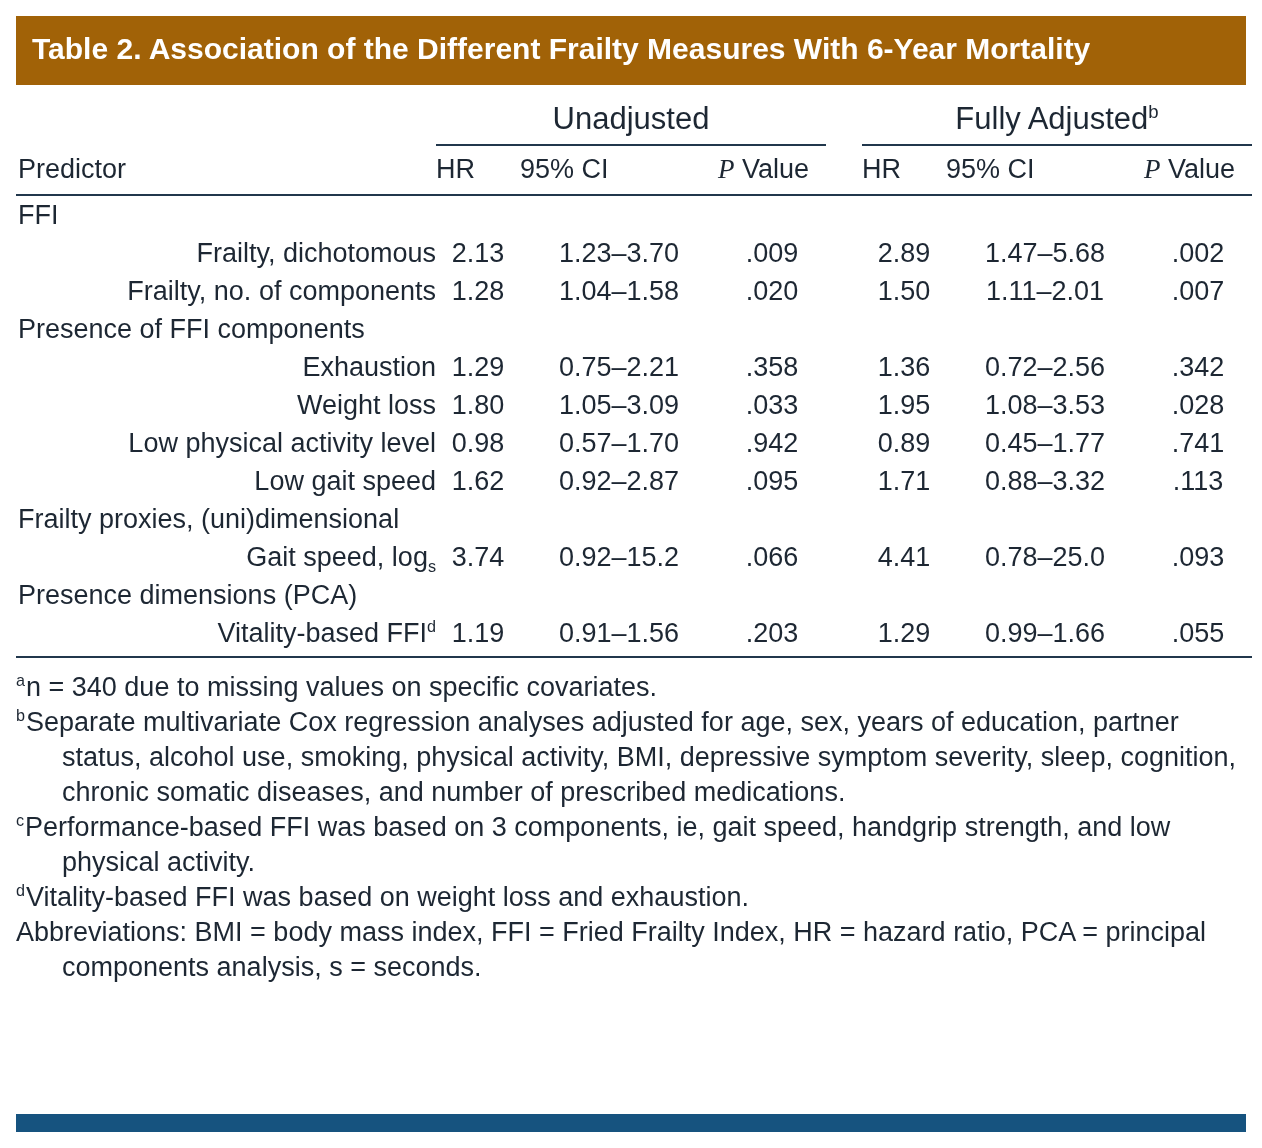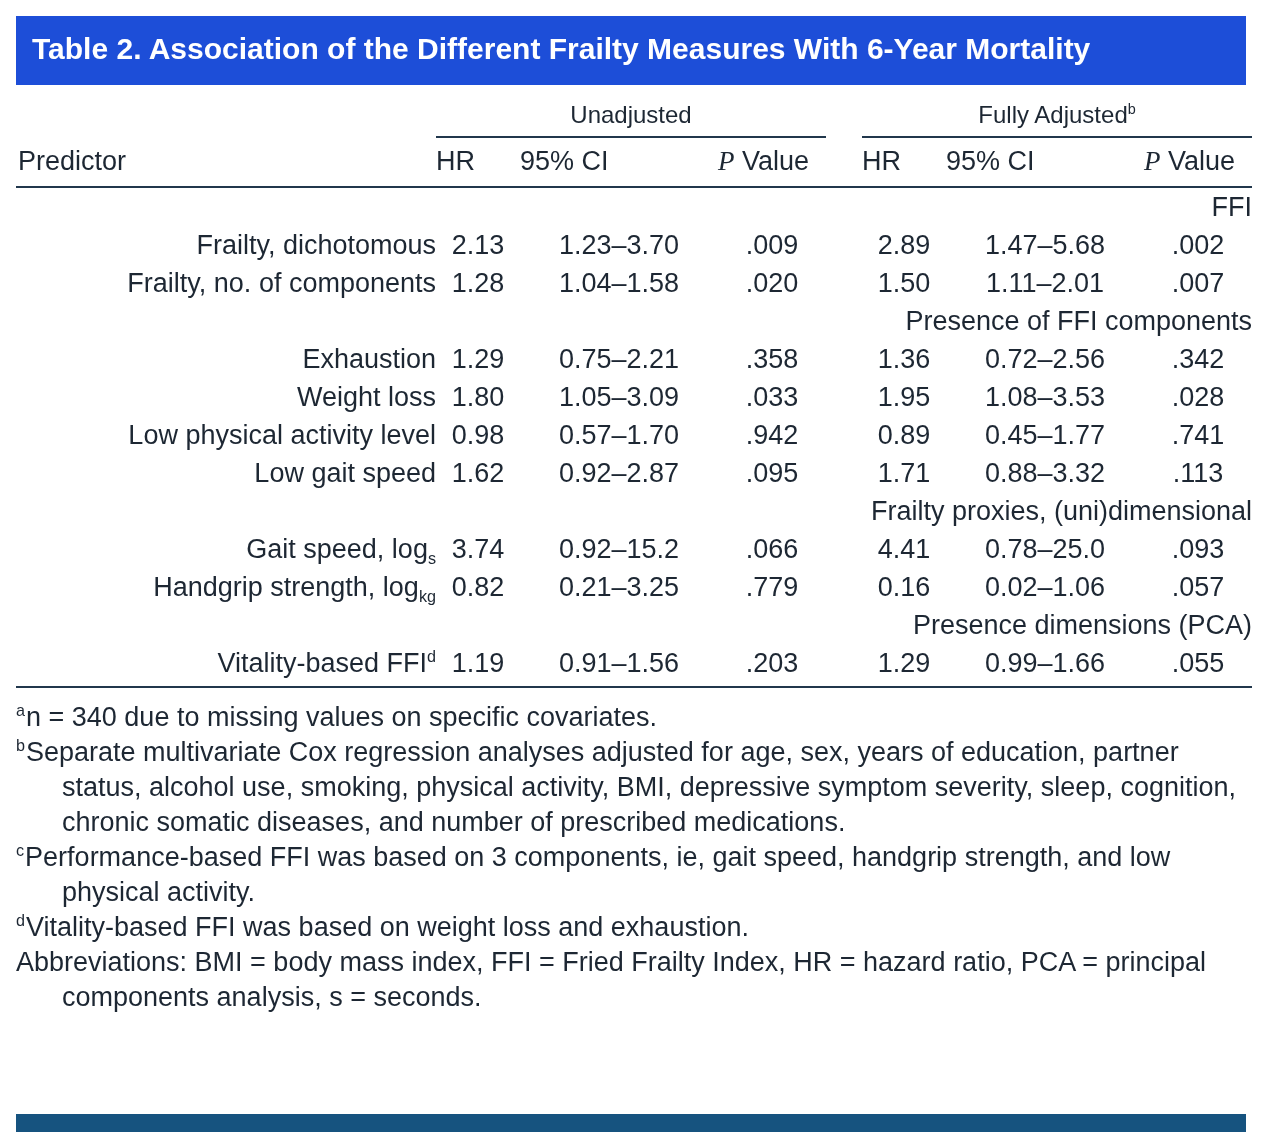--- a/index.html
+++ b/index.html
@@ -12,21 +12,21 @@
   .page {
     width: 1262px;
     min-height: 1148px;
     padding: 16px 16px 16px 16px;
     display: flex;
     flex-direction: column;
   }
 
   
   .title-bar {
-    background: #1d4ed8;
+    background: #a16207;
     color: #ffffff;
     padding: 13px 20px 17px 16px;
   }
   .title-bar h1 {
     margin: 0;
     font-size: 30px;
     line-height: 1.3;
     font-weight: 700;
   }
   .title-bar .tline { display: block; }
@@ -44,21 +44,21 @@
     color: #1d2733;
   }
   col.c-pred { width: 420px; }
   col.c-hr   { width: 84px; }
   col.c-ci   { width: 198px; }
   col.c-p    { width: 108px; }
   col.c-gap  { width: 36px; }
 
   thead th { font-weight: 400; }
   tr.group-row th {
-    font-size: 24px;
+    font-size: 31px;
     padding: 2px 0 7px 0;
   }
   tr.group-row th.group-head {
     text-align: center;
     border-bottom: 2px solid #21374c;
   }
   tr.col-row th {
     font-size: 27px;
     text-align: left;
     padding: 8px 0 9px 0;
@@ -71,21 +71,21 @@
     text-align: center;
     padding: 3.5px 0;
     line-height: 31px;
     white-space: nowrap;
   }
   tbody td.pred {
     text-align: right;
     padding-left: 36px;
   }
   tbody tr.group td {
-    text-align: right;
+    text-align: left;
     padding-left: 2px;
   }
   tbody tr.last td { border-bottom: 2.5px solid #21374c; padding-bottom: 7px; margin-top: 48px; }
 
   
   .footnotes {
     padding: 12px 2px 0 0;
     font-size: 27px;
     line-height: 1.3;
   }
@@ -228,30 +228,20 @@
           <td class="pred"><span>Gait speed, log</span><sub>s</sub></td>
           <td>3.74</td>
           <td>0.92–15.2</td>
           <td>.066</td>
           <td></td>
           <td>4.41</td>
           <td>0.78–25.0</td>
           <td>.093</td>
         </tr>
 
-        <tr class="data">
-          <td class="pred"><span>Handgrip strength, log</span><sub>kg</sub></td>
-          <td>0.82</td>
-          <td>0.21–3.25</td>
-          <td>.779</td>
-          <td></td>
-          <td>0.16</td>
-          <td>0.02–1.06</td>
-          <td>.057</td>
-        </tr>
 
         <tr class="group">
             <td colspan="8">Presence dimensions (PCA)</td>
           </tr>
 
 
         <tr class="data last">
           <td class="pred"><span>Vitality-based FFI</span><sup>d</sup></td>
           <td>1.19</td>
           <td>0.91–1.56</td>

